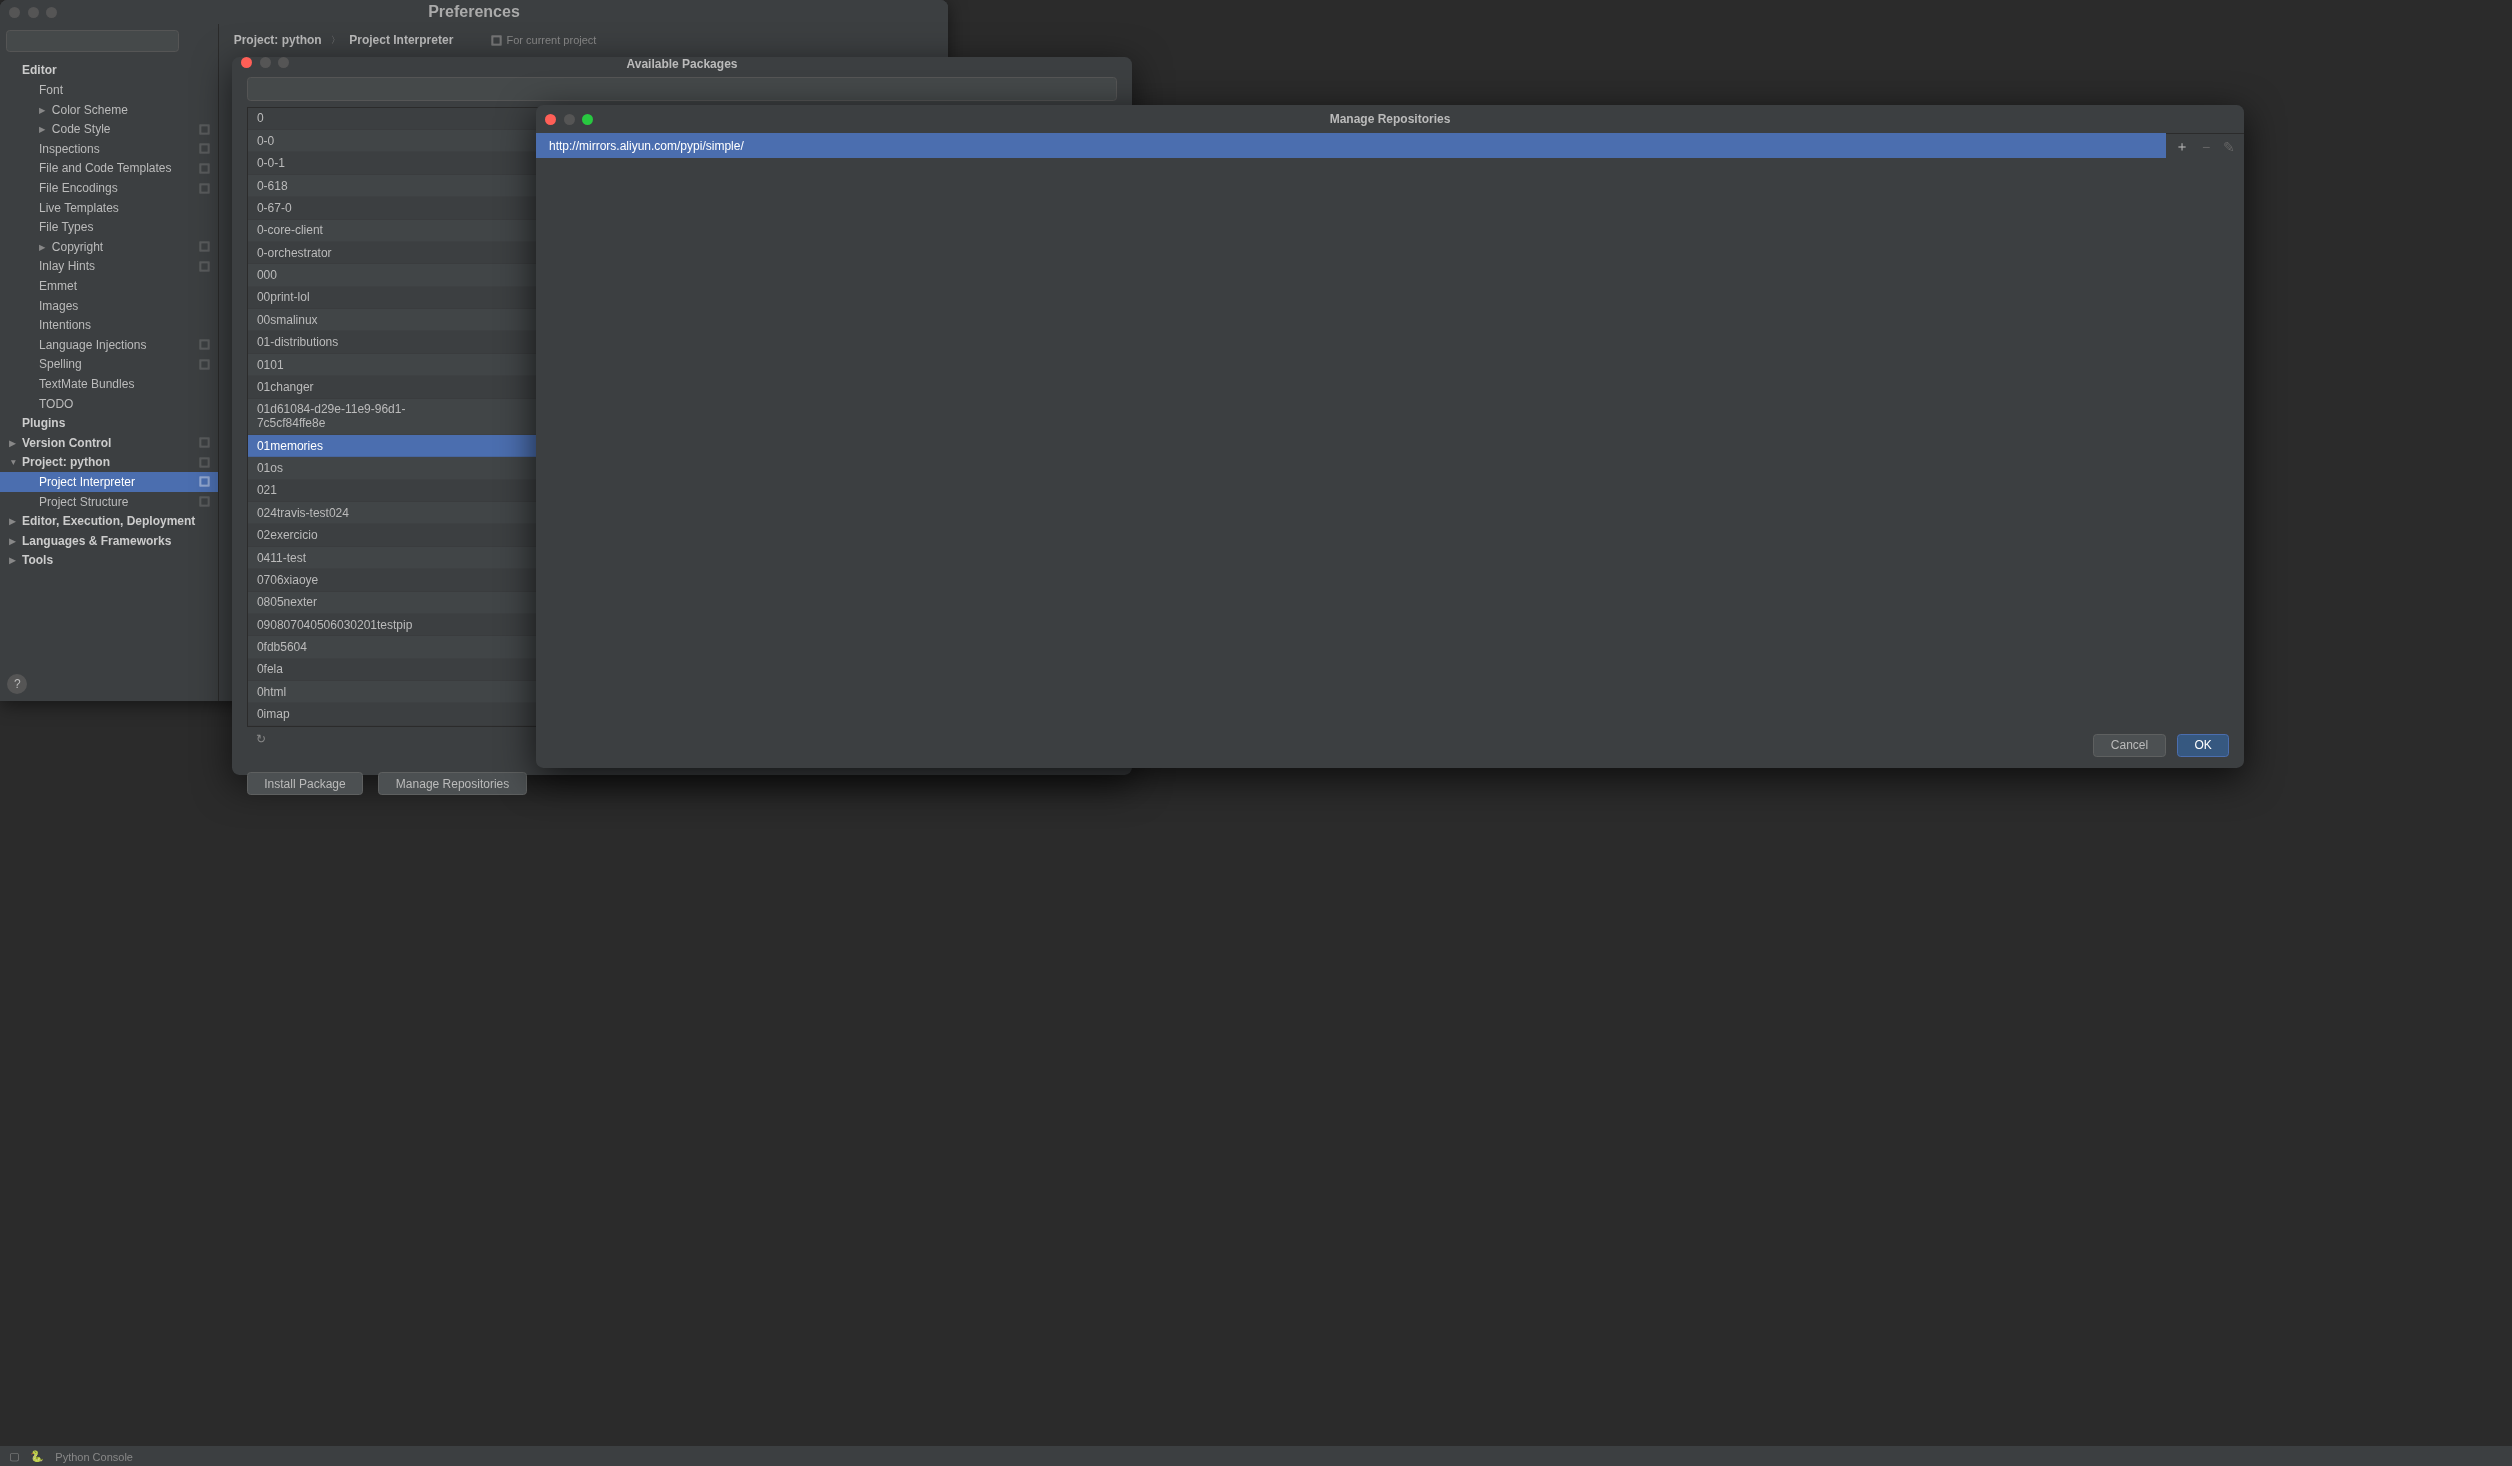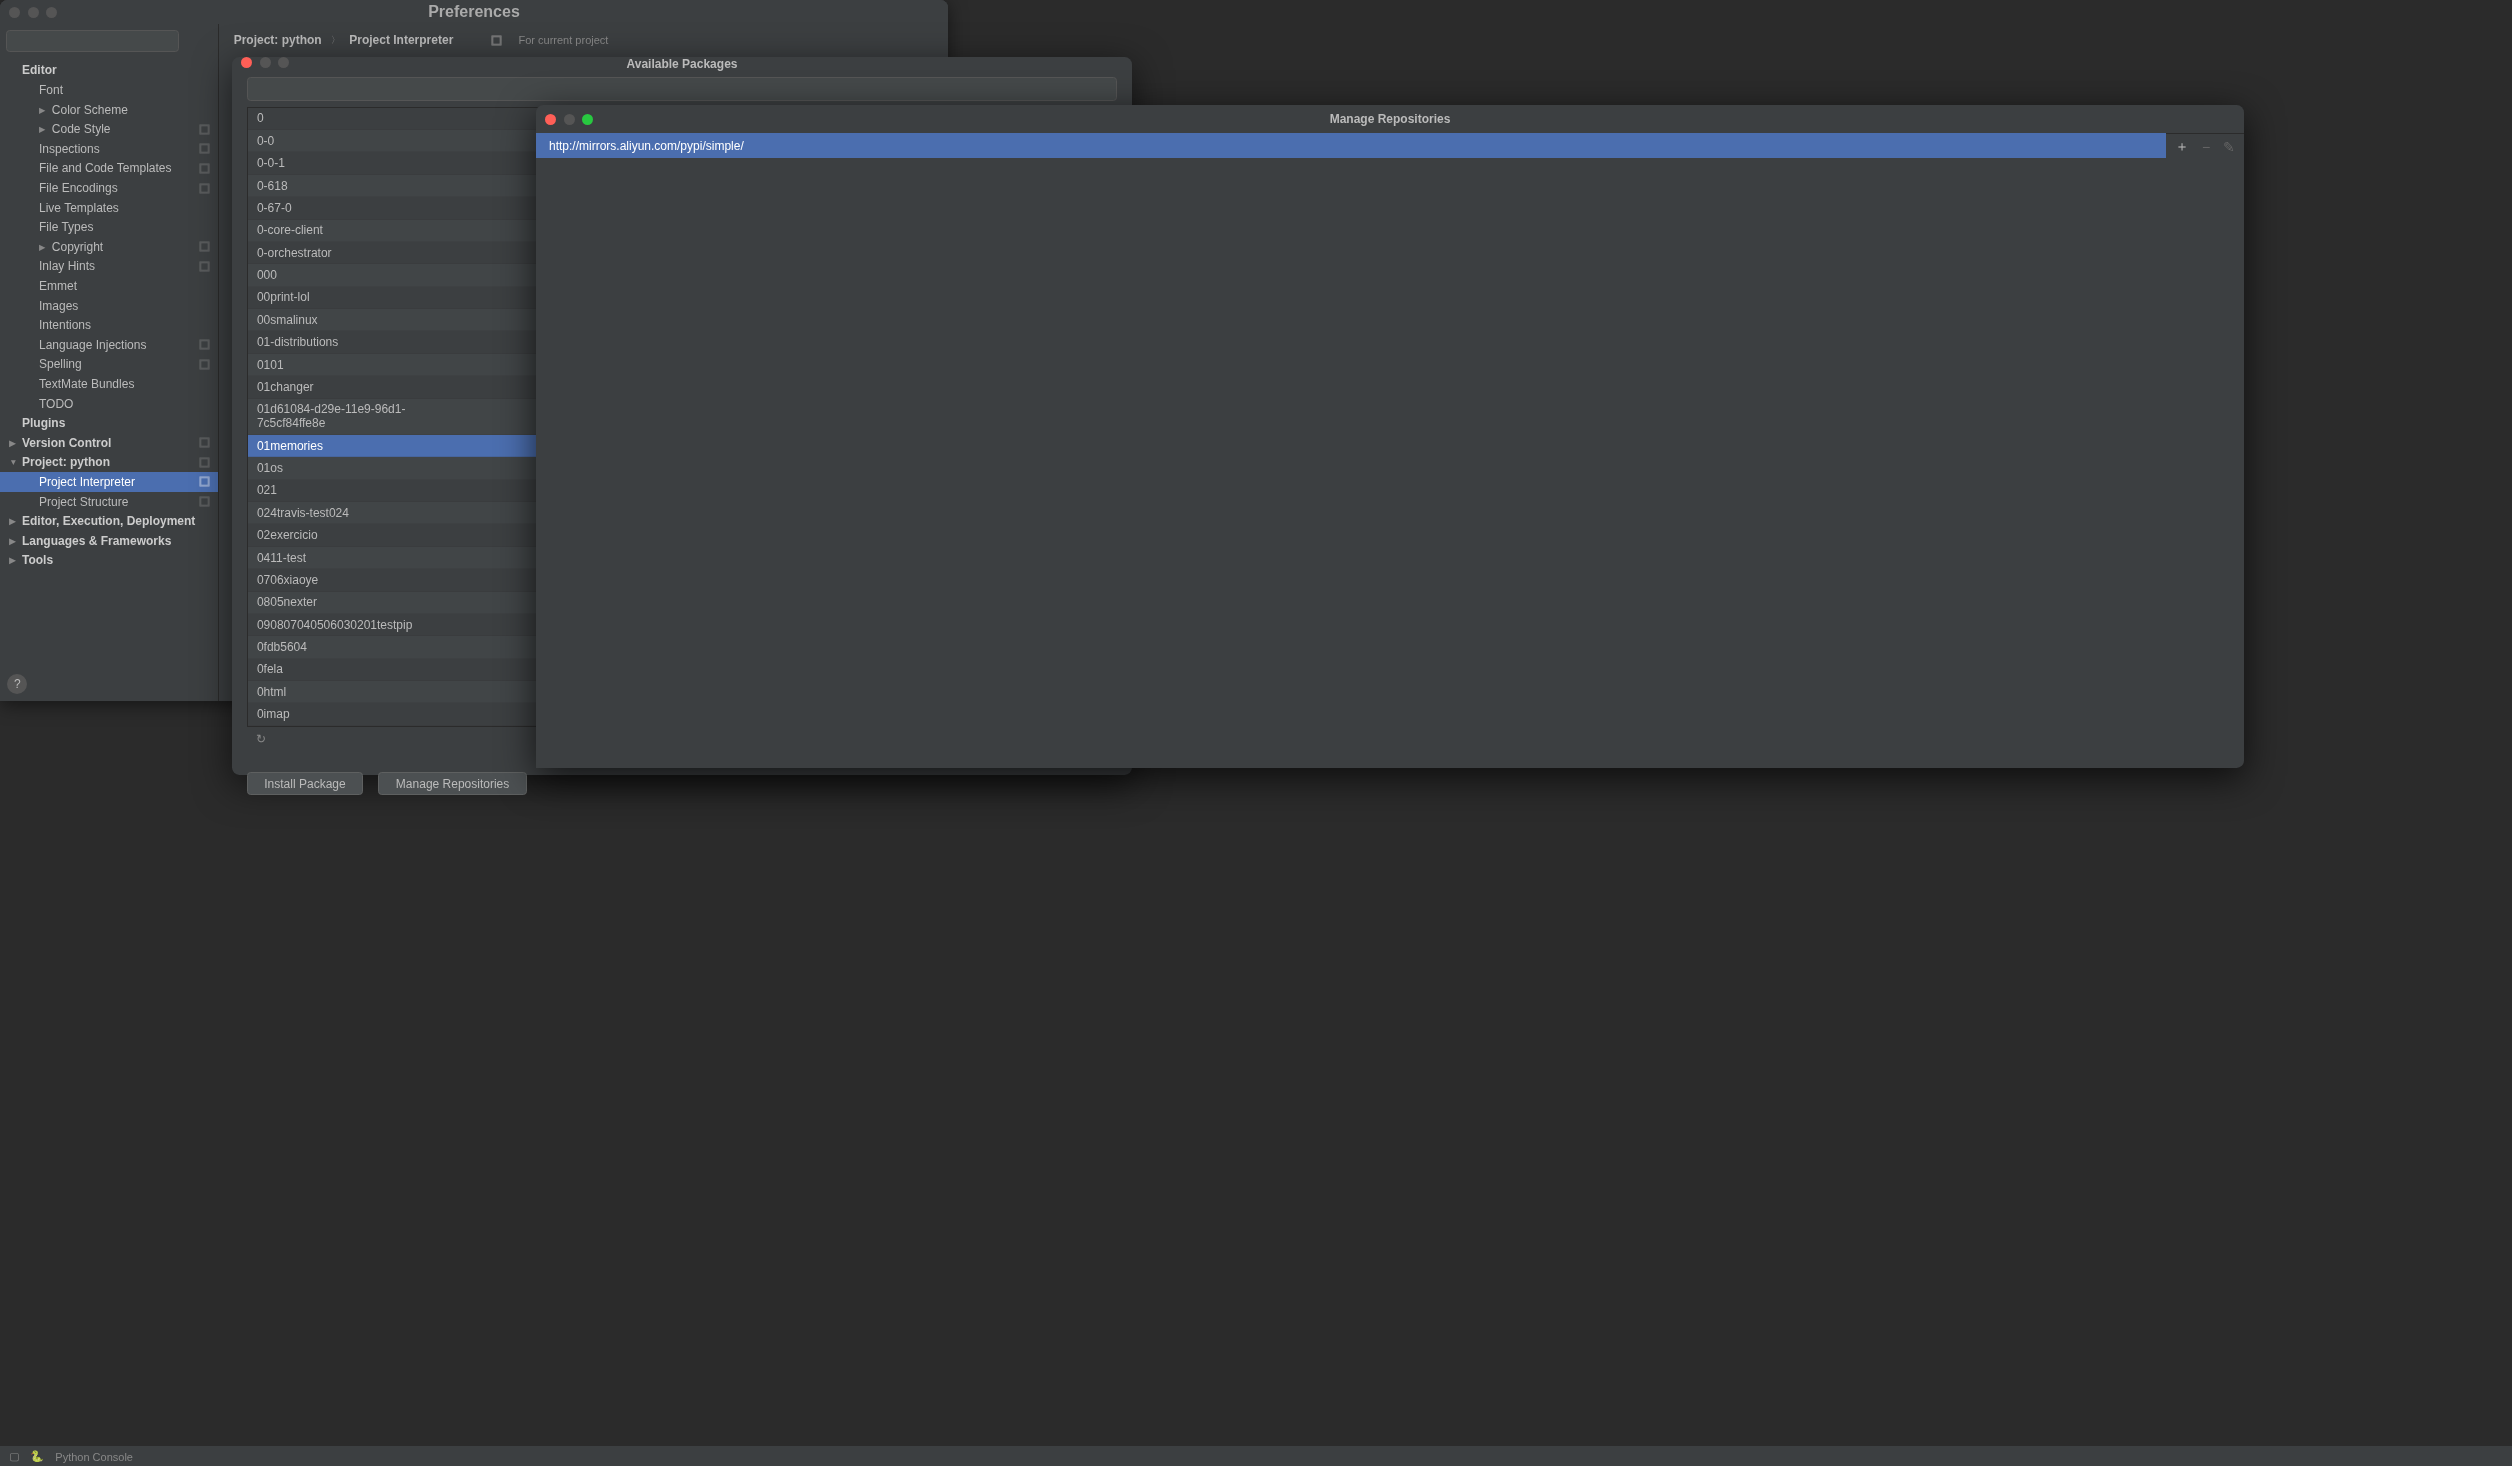--- a/index.html
+++ b/index.html
@@ -27,21 +27,21 @@
 .chevron { width: 11px; display: inline-block; color: #888; font-size: 8.3px; margin-right: 1.8px; }
 .badge-icon { margin-left: auto; width: 13px; height: 13px; opacity: 0.5; display: flex; align-items: center; justify-content: center; }
 .badge-icon svg { width: 11px; height: 11px; }
 
 .help-btn { width: 20px; height: 20px; margin: 7.4px; border-radius: 50%; background: #555; color: #bbb; display: flex; align-items: center; justify-content: center; font-size: 12px; cursor: pointer; }
 
 .prefs-content { flex: 1; background: #3c3f41; display: flex; flex-direction: column; }
 .breadcrumb { padding: 9.2px 14.7px; display: flex; align-items: center; gap: 9.2px; color: #bbb; }
 .breadcrumb .crumb { font-weight: 600; }
 .breadcrumb .sep { color: #888; font-size: 9.2px; }
-.for-project { color: #888; font-size: 11px; margin-left: 28px; display: flex; align-items: center; gap: 17px; }
+.for-project { color: #888; font-size: 11px; margin-left: 28px; display: flex; align-items: center; gap: 5px; }
 
 
 .avail-dialog { position: absolute; left: 232px; top: 57px; width: 900px; height: 718px; background: #3c3f41; border-radius: 7.4px; box-shadow: 0 9.2px 37px rgba(0,0,0,0.6); display: flex; flex-direction: column; }
 .avail-titlebar { height: 28px; display: flex; padding: 0 9.2px; position: relative; }
 .tl-close { background: #ff5f57; } .tl-min { background: #555; } .tl-max { background: #555; }
 .avail-title { position: absolute; left: 50%; transform: translateX(-50%); color: #bbb; font-size: 12px; font-weight: 600; }
 .avail-body { flex: 1; display: flex; flex-direction: column; padding: 9.2px 14.7px; }
 .avail-search { padding: 3.7px 7.4px 3.7px 26px; background: #45494a; border: 0.9px solid #555; border-radius: 3.7px; height: 24px; position: relative; }
 .avail-search-icon { position: absolute; left: 24px; top: 18.4px; color: #888; font-size: 10px; }
 .pkg-list { flex: 1; margin-top: 5.5px; background: #3c3f41; overflow-y: auto; border: 0.9px solid #2b2b2b; }
@@ -411,20 +411,24 @@
   <div class="repo-body">
     <div class="repo-list">
       <div class="repo-item">http://mirrors.aliyun.com/pypi/simple/</div>
     </div>
     <div class="repo-toolbar">
       <span class="repo-tool-btn">＋</span>
       <span class="repo-tool-btn disabled">−</span>
       <span class="repo-tool-btn disabled">✎</span>
     </div>
   </div>
+  <div class="repo-footer">
+    <button class="btn">Cancel</button>
+    <button class="btn btn-primary">OK</button>
+  </div>
 </div>
 
 <div class="status-bar">
   <span>▢</span>
   <span>🐍</span>
   <span style="word-break:break-all;overflow:hidden;white-space:nowrap;">Python Console</span>
 </div>
 
 
 </body></html>

